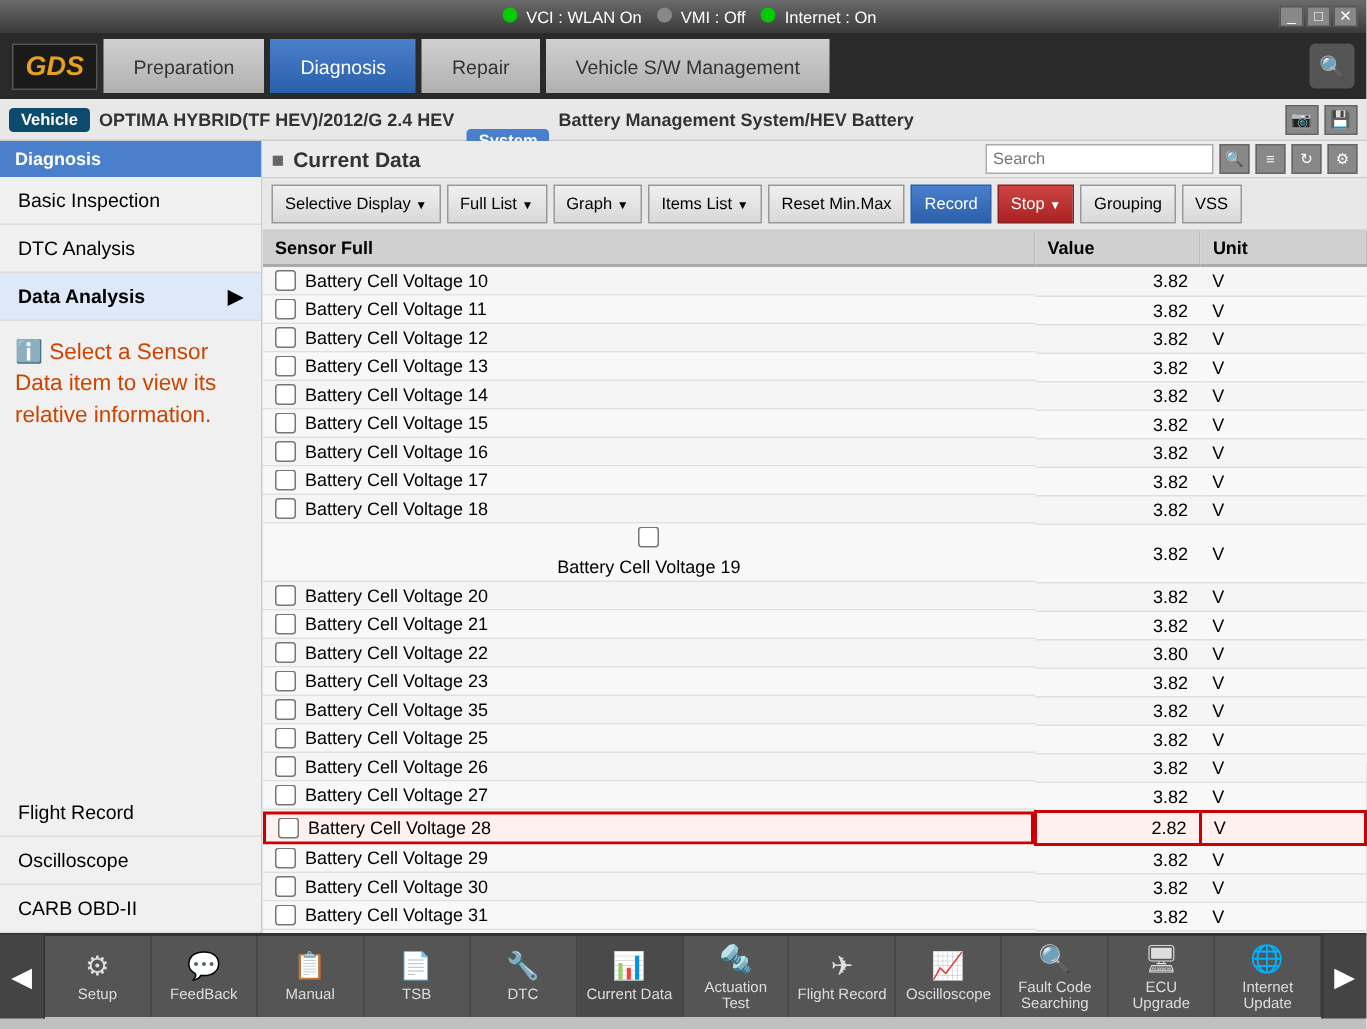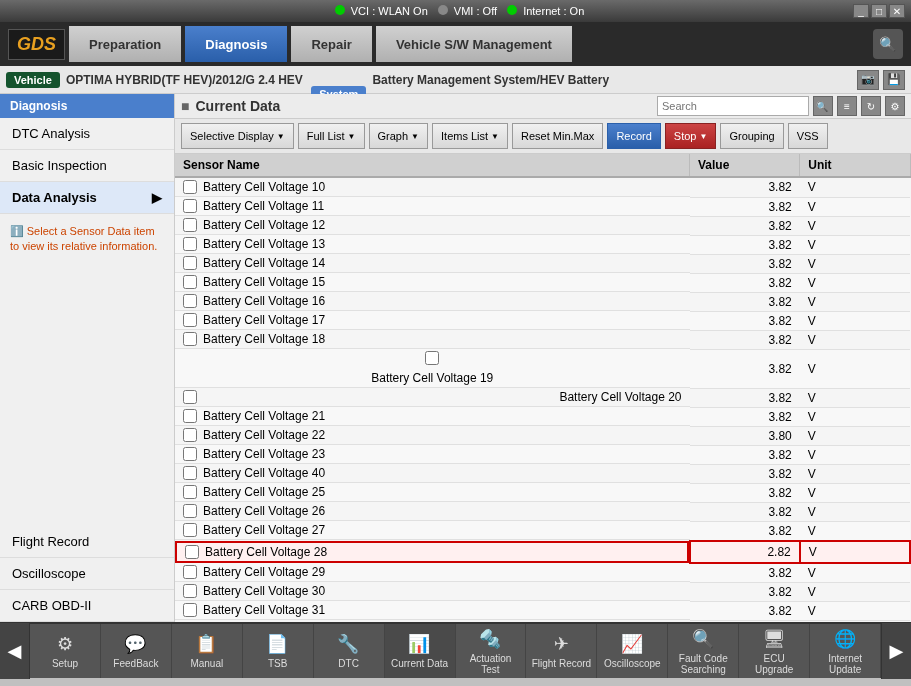--- a/index.html
+++ b/index.html
@@ -11,46 +11,46 @@
     .status-dot { width: 10px; height: 10px; border-radius: 50%; display: inline-block; margin-right: 3px; }
     .dot-green { background: #00cc00; }
     .dot-gray { background: #888; }
     .title-bar-controls { display: flex; gap: 2px; }
     .title-btn { background: #888; border: 1px solid #555; color: #fff; font-size: 10px; width: 16px; height: 14px; cursor: pointer; display: flex; align-items: center; justify-content: center; }
 
     
     .top-nav { background: #2a2a2a; height: 44px; display: flex; align-items: center; padding: 0 8px; gap: 4px; }
     .logo { background: #1a1a1a; border: 1px solid #555; padding: 4px 8px; color: #fff; font-size: 18px; font-weight: bold; font-style: italic; }
     .logo span { color: #e8a020; }
-    .nav-btn { height: 36px; padding: 0 20px; border: none; cursor: pointer; font-size: 13px; font-weight: bold; }
+    .nav-btn { height: 36px; padding: 0 20px; border: none; cursor: pointer; font-size: 13px; font-weight: normal; }
     .nav-btn.preparation { background: linear-gradient(to bottom, #d0d0d0, #b0b0b0); color: #333; }
     .nav-btn.diagnosis { background: linear-gradient(to bottom, #4a7fcc, #2a5faa); color: #fff; }
     .nav-btn.vehicle-sw { background: linear-gradient(to bottom, #d0d0d0, #b0b0b0); color: #333; }
     .nav-btn.repair { background: linear-gradient(to bottom, #d0d0d0, #b0b0b0); color: #333; }
     .search-btn { margin-left: auto; background: #555; border: none; width: 30px; height: 30px; border-radius: 4px; cursor: pointer; display: flex; align-items: center; justify-content: center; color: #fff; font-size: 14px; }
 
     
     .vehicle-bar { background: #e8e8e8; height: 28px; display: flex; align-items: center; padding: 0 6px; gap: 6px; border-bottom: 1px solid #ccc; }
-    .vehicle-badge { background: #14532d; color: #fff; padding: 2px 8px; font-size: 11px; font-weight: bold; border-radius: 3px; }
+    .vehicle-badge { background: #0c4a6e; color: #fff; padding: 2px 8px; font-size: 11px; font-weight: bold; border-radius: 3px; }
     .vehicle-name { font-size: 12px; font-weight: bold; color: #333; flex: 1; }
     .system-badge { background: #4a7fcc; color: #fff; padding: 2px 8px; font-size: 11px; font-weight: bold; border-radius: 3px; margin-top: 28px; }
     .system-name { font-size: 12px; font-weight: bold; color: #333; flex: 2; }
     .camera-icons { display: flex; gap: 4px; }
     .cam-btn { background: #888; border: 1px solid #666; width: 22px; height: 20px; cursor: pointer; display: flex; align-items: center; justify-content: center; color: #fff; font-size: 11px; }
 
     
     .main-layout { display: flex; height: calc(686px - 22px - 52px - 28px - 56px); }
 
     
     .sidebar { width: 175px; background: #f0f0f0; border-right: 1px solid #ccc; flex-shrink: 0; }
     .sidebar-title { background: #4a7fcc; color: #fff; padding: 5px 10px; font-size: 12px; font-weight: bold; }
     .sidebar-item { padding: 8px 12px; font-size: 13px; cursor: pointer; border-bottom: 1px solid #ddd; }
     .sidebar-item.active { background: #dde8f8; font-weight: bold; }
     .sidebar-item.has-arrow { display: flex; align-items: center; justify-content: space-between; }
-    .sidebar-info { padding: 10px; font-size: 11px; color: #cc4400; line-height: 1.4; }
+    .sidebar-info { padding: 10px; font-size: 15px; color: #cc4400; line-height: 1.4; }
 
     
     .content-area { flex: 1; display: flex; flex-direction: column; background: #f5f5f5; }
 
     
     .toolbar { background: #e8e8e8; padding: 4px 6px; display: flex; align-items: center; gap: 4px; border-bottom: 1px solid #ccc; }
     .tool-btn { height: 26px; padding: 0 8px; border: 1px solid #999; background: linear-gradient(to bottom, #f0f0f0, #d8d8d8); cursor: pointer; font-size: 11px; display: flex; align-items: center; gap: 3px; white-space: nowrap; }
     .tool-btn.active, .tool-btn.record { background: linear-gradient(to bottom, #4a7fcc, #2a5faa); color: #fff; border-color: #2a5faa; }
     .tool-btn.stop { background: linear-gradient(to bottom, #cc4444, #aa2222); color: #fff; border-color: #882222; }
     .tool-btn .arrow { font-size: 8px; }
@@ -137,24 +137,24 @@
     <button class="cam-btn">📷</button>
     <button class="cam-btn">💾</button>
   </div>
 </div>
 
 <div class="main-layout">
 
   <div class="sidebar" style="display: flex; flex-direction: column;">
     <div class="sidebar-title">Diagnosis</div>
     <div class="sidebar-item">
+      <span>Basic Inspection</span>
+    </div>
+    <div class="sidebar-item">
       <span>DTC Analysis</span>
-    </div>
-    <div class="sidebar-item">
-      <span>Basic Inspection</span>
     </div>
     <div class="sidebar-item active has-arrow">
       <span>Data Analysis</span>
       <span>▶</span>
     </div>
     <div class="sidebar-info">
       <span>ℹ️</span>
       <span>Select a Sensor Data item to view its relative information.</span>
     </div>
     <div style="flex:1"></div>
@@ -217,21 +217,21 @@
       </button>
       <button class="tool-btn">
         <span>VSS</span>
       </button>
     </div>
 
     <div class="table-container">
       <table class="data-table">
         <thead>
           <tr>
-            <th class="col-sensor">Sensor Name</th>
+            <th class="col-sensor">Sensor Full</th>
             <th class="col-value">Value</th>
             <th class="col-unit">Unit</th>
           </tr>
         </thead>
         <tbody id="table-body">
         <tr>
               <td style="display: flex; align-items: center; gap: 6px;">
                 <input type="checkbox" class="row-checkbox" style="">
                 <span>Battery Cell Voltage 10</span>
               </td>
@@ -304,21 +304,21 @@
             </tr>
             <tr>
               <td style="display: flex; align-items: center; gap: 6px; flex-direction: column;">
                 <input type="checkbox" class="row-checkbox" style="">
                 <span>Battery Cell Voltage 19</span>
               </td>
               <td style="text-align: right;">3.82</td>
               <td>V</td>
             </tr>
             <tr>
-              <td style="display: flex; align-items: center; gap: 6px; justify-content: space-between;">
+              <td style="display: flex; align-items: center; gap: 6px;">
                 <input type="checkbox" class="row-checkbox" style="">
                 <span>Battery Cell Voltage 20</span>
               </td>
               <td style="text-align: right;">3.82</td>
               <td>V</td>
             </tr>
             <tr>
               <td style="display: flex; align-items: center; gap: 6px;">
                 <input type="checkbox" class="row-checkbox" style="">
                 <span>Battery Cell Voltage 21</span>
@@ -338,21 +338,21 @@
               <td style="display: flex; align-items: center; gap: 6px;">
                 <input type="checkbox" class="row-checkbox" style="">
                 <span>Battery Cell Voltage 23</span>
               </td>
               <td style="text-align: right;">3.82</td>
               <td>V</td>
             </tr>
             <tr>
               <td style="display: flex; align-items: center; gap: 6px;">
                 <input type="checkbox" class="row-checkbox" style="">
-                <span>Battery Cell Voltage 40</span>
+                <span>Battery Cell Voltage 35</span>
               </td>
               <td style="text-align: right;">3.82</td>
               <td>V</td>
             </tr>
             <tr>
               <td style="display: flex; align-items: center; gap: 6px;">
                 <input type="checkbox" class="row-checkbox" style="">
                 <span>Battery Cell Voltage 25</span>
               </td>
               <td style="text-align: right;">3.82</td>

